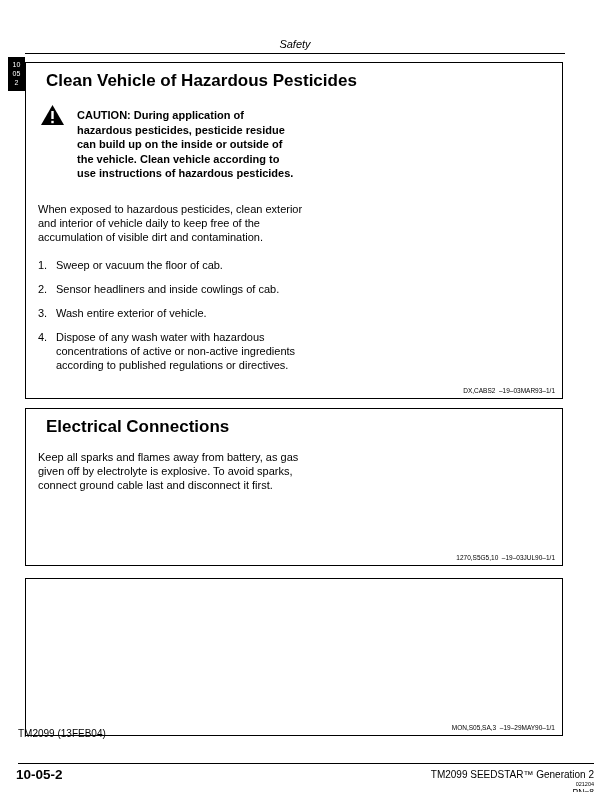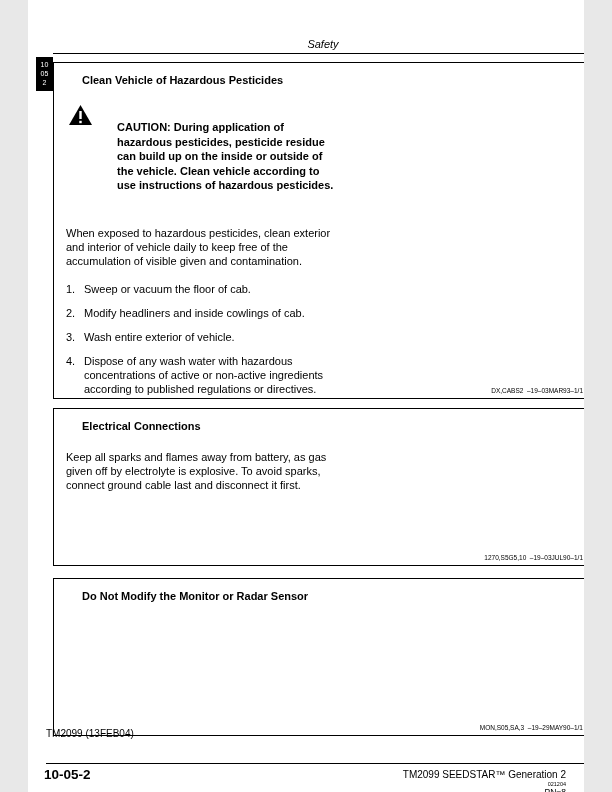--- a/index.html
+++ b/index.html
@@ -1,18 +1,18 @@
 <!DOCTYPE html>
 <html><head>
 <meta charset="utf-8">
 <style>
   html,body { margin:0; padding:0; background:#e8e8e8; }
   .page {
     position:relative;
-    width:556px; height:792px;
+    width:612px; height:792px;
     margin:0 auto;
     background:#ffffff;
     font-family:"Liberation Sans","DejaVu Sans",sans-serif;
     color:#000;
     overflow:hidden;
   }
   
   .header-title {
     position:absolute; top:38px; left:25px; width:540px;
     text-align:center; font-style:italic; font-size:11px;
@@ -32,36 +32,36 @@
   .box {
     position:absolute; left:25px; width:538px;
     border:1px solid #000; background:#fff;
     box-sizing:border-box;
     padding:8px 12px;
   }
   .sec1 { top:62px;  height:337px; }
   .sec2 { top:408px; height:158px;padding-left:12px; }
   .sec3 { top:578px; height:158px; }
   .box h2 {
-    margin:2px 0 16px 16px;
-    font-size:11px; line-height:15px; font-weight:bold;
+    margin:2px 0 16px 8px;
+    font-size:17px; line-height:15px; font-weight:bold;
   }
   .para {
     margin:0 0 12px 0;
     font-size:11px; line-height:14px;
     width:274px;
   }
   
   .caution {
     display:flex; gap:9px;
     margin:6px 0 17px 3px;
   }
   .warn { flex:0 0 auto; padding-top:1px; }
   .caution-text {
-    margin:16px; width:220px;
+    margin:4px; width:220px;
     font-size:11px; line-height:14.5px; font-weight:bold;
   }
   
   .list { margin-top:14px; }
   .li { display:flex; margin:0 0 10px 0; width:282px; font-size:11px; line-height:14px; }
   .li .num { flex:0 0 18px; }
   .li .li-text { flex:1; }
   
   .ref {
     position:absolute; right:7px; bottom:3px;
@@ -115,30 +115,30 @@
       <span class="warn">
         <svg width="23" height="20" viewBox="0 0 23 20" aria-hidden="true">
           <polygon points="11.5,0 23,20 0,20" fill="#000"></polygon>
           <rect x="10.3" y="6" width="2.4" height="8" fill="#fff"></rect>
           <rect x="10.3" y="15.8" width="2.4" height="2.4" fill="#fff"></rect>
         </svg>
       </span>
       <p class="caution-text">CAUTION: During application of hazardous pesticides, pesticide residue can build up on the inside or outside of the vehicle. Clean vehicle according to use instructions of hazardous pesticides.</p>
     </div>
 
-    <p class="para">When exposed to hazardous pesticides, clean exterior and interior of vehicle daily to keep free of the accumulation of visible given and contamination.</p>
+    <p class="para">When exposed to hazardous pesticides, clean exterior and interior of vehicle daily to keep free of the accumulation of visible dirt and contamination.</p>
 
     <div class="list">
       <div class="li">
         <span class="num">1.</span>
         <span class="li-text">Sweep or vacuum the floor of cab.</span>
       </div>
       <div class="li">
         <span class="num">2.</span>
-        <span class="li-text">Modify headliners and inside cowlings of cab.</span>
+        <span class="li-text">Sensor headliners and inside cowlings of cab.</span>
       </div>
       <div class="li">
         <span class="num">3.</span>
         <span class="li-text">Wash entire exterior of vehicle.</span>
       </div>
       <div class="li">
         <span class="num">4.</span>
         <span class="li-text">Dispose of any wash water with hazardous concentrations of active or non-active ingredients according to published regulations or directives.</span>
       </div>
     </div>
@@ -146,21 +146,20 @@
     <div class="ref">DX,CABS2  –19–03MAR93–1/1</div>
   </section>
 
   <section class="box sec2">
     <h2>Electrical Connections</h2>
     <p class="para">Keep all sparks and flames away from battery, as gas given off by electrolyte is explosive. To avoid sparks, connect ground cable last and disconnect it first.</p>
     <div class="ref">1270,S5G5,10  –19–03JUL90–1/1</div>
   </section>
 
   <section class="box sec3">
-    <h2>Do Not Modify the Monitor or Radar Sensor</h2>
     <div class="ref">MON,S05,SA,3  –19–29MAY90–1/1</div>
   </section>
 
   <div class="footer-rule"></div>
   <div class="footer-left">TM2099 (13FEB04)</div>
   <div class="footer-center">10-05-2</div>
   <div class="footer-right">TM2099 SEEDSTAR™ Generation 2</div>
   <div class="footer-small">021204</div>
   <div class="footer-pn">PN=8</div>
 

